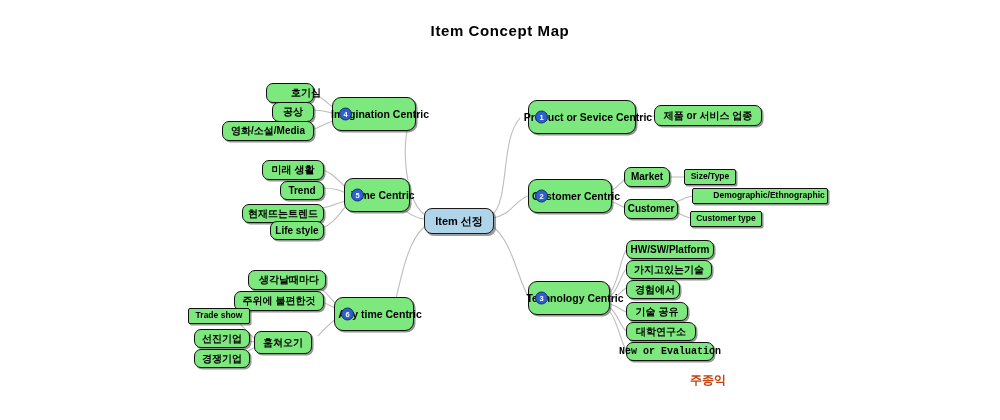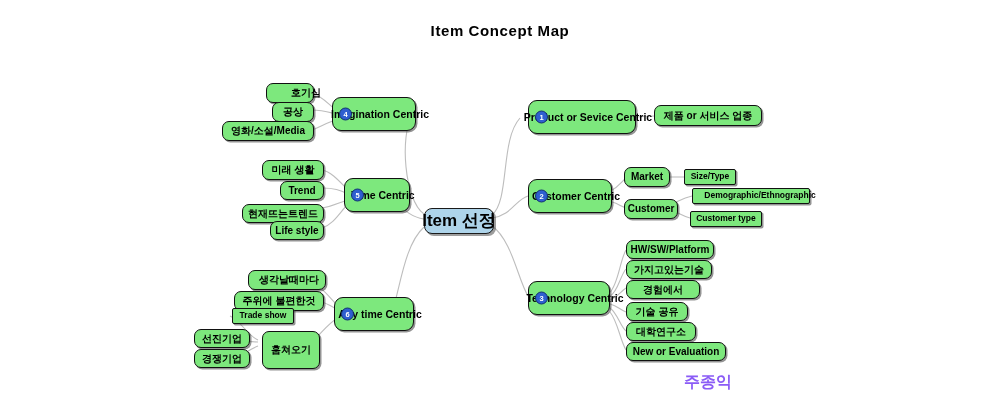--- a/index.html
+++ b/index.html
@@ -48,21 +48,21 @@
     line-height: 1.15;
     text-align: center;
     padding: 1px 4px;
     box-shadow: 1.5px 1.5px 0 rgba(60,60,60,0.55);
     white-space: nowrap;
   }
   .node.center {
     background: #aed4ea;
     border: 1px solid #1a1a1a;
     border-radius: 8px;
-    font-size: 17px;
+    font-size: 11px;
     box-shadow: 2px 2px 0 rgba(60,60,60,0.5);
   }
   .node.branch {
     border-radius: 9px;
     font-size: 10.5px;
     padding-left: 16px;
   }
   .node.tiny {
     font-size: 8.5px;
     border-radius: 2px;
@@ -87,23 +87,23 @@
   }
   .label-text {
     display: block;
   }
   #signature {
     position: absolute;
     left: 648px;
     top: 372px;
     width: 120px;
     text-align: center;
-    font-size: 16px;
-    font-weight: bold;
-    color: #8b5cf6;
+    font-size: 12px;
+    font-weight: bold;
+    color: #c2410c;
     overflow: hidden;
     height: 18px;
   }
 </style>
 </head>
 <body>
 
 <div id="canvas">
 
   <div id="title">Item Concept Map</div>
@@ -171,47 +171,47 @@
   </div>
   <div class="node" style="left:624px; top:167px; width:46px; height:20px;">
     <span class="label-text">Market</span>
   </div>
   <div class="node tiny" style="left:684px; top:169px; width:52px; height:16px;">
     <span class="label-text">Size/Type</span>
   </div>
   <div class="node" style="left:624px; top:199px; width:54px; height:20px;">
     <span class="label-text">Customer</span>
   </div>
-  <div class="node tiny" style="left:692px; top:188px; width:118px; height:16px;padding-left:22px;">
+  <div class="node tiny" style="left:692px; top:188px; width:136px; height:16px;padding-left:22px;">
     <span class="label-text">Demographic/Ethnographic</span>
   </div>
   <div class="node tiny" style="left:690px; top:211px; width:72px; height:16px;text-align:center;">
     <span class="label-text">Customer type</span>
   </div>
 
   <div class="node branch" style="left:528px; top:281px; width:82px; height:34px;">
     <span class="badge">3</span>
     <span class="label-text">Technology Centric</span>
   </div>
   <div class="node" style="left:626px; top:240px; width:88px; height:19px;">
     <span class="label-text">HW/SW/Platform</span>
   </div>
   <div class="node" style="left:626px; top:260px; width:86px; height:19px;">
     <span class="label-text">가지고있는기술</span>
   </div>
-  <div class="node" style="left:626px; top:280px; width:74px; height:19px;">
+  <div class="node" style="left:626px; top:280px; width:54px; height:19px;justify-content:flex-end;">
     <span class="label-text">경험에서</span>
   </div>
   <div class="node" style="left:626px; top:302px; width:62px; height:19px;">
     <span class="label-text">기술 공유</span>
   </div>
   <div class="node" style="left:626px; top:322px; width:70px; height:19px;">
     <span class="label-text">대학연구소</span>
   </div>
-  <div class="node" style="left:626px; top:342px; width:100px; height:19px;">
+  <div class="node" style="left:626px; top:342px; width:88px; height:19px;font-family:Liberation Mono, monospace;">
     <span class="label-text">New or Evaluation</span>
   </div>
 
   <div class="node branch" style="left:332px; top:97px; width:84px; height:34px;">
     <span class="badge">4</span>
     <span class="label-text">Imagination Centric</span>
   </div>
   <div class="node" style="left:266px; top:83px; width:48px; height:20px;padding-left:36px;">
     <span class="label-text">호기심</span>
   </div>
@@ -242,24 +242,24 @@
   <div class="node branch" style="left:334px; top:297px; width:80px; height:34px;">
     <span class="badge">6</span>
     <span class="label-text">Any time Centric</span>
   </div>
   <div class="node" style="left:248px; top:270px; width:78px; height:20px;padding-left:8px;">
     <span class="label-text">생각날때마다</span>
   </div>
   <div class="node" style="left:234px; top:291px; width:90px; height:20px;">
     <span class="label-text">주위에 불편한것</span>
   </div>
-  <div class="node" style="left:262px; top:331px; width:58px; height:38px;">
+  <div class="node" style="left:254px; top:331px; width:58px; height:23px;">
     <span class="label-text">훔쳐오기</span>
   </div>
-  <div class="node tiny" style="left:188px; top:308px; width:62px; height:16px;margin-left:44px;">
+  <div class="node tiny" style="left:188px; top:308px; width:62px; height:16px;">
     <span class="label-text">Trade show</span>
   </div>
   <div class="node" style="left:194px; top:329px; width:56px; height:19px;">
     <span class="label-text">선진기업</span>
   </div>
   <div class="node" style="left:194px; top:349px; width:56px; height:19px;">
     <span class="label-text">경쟁기업</span>
   </div>
 
   <div id="signature">주종익</div>

